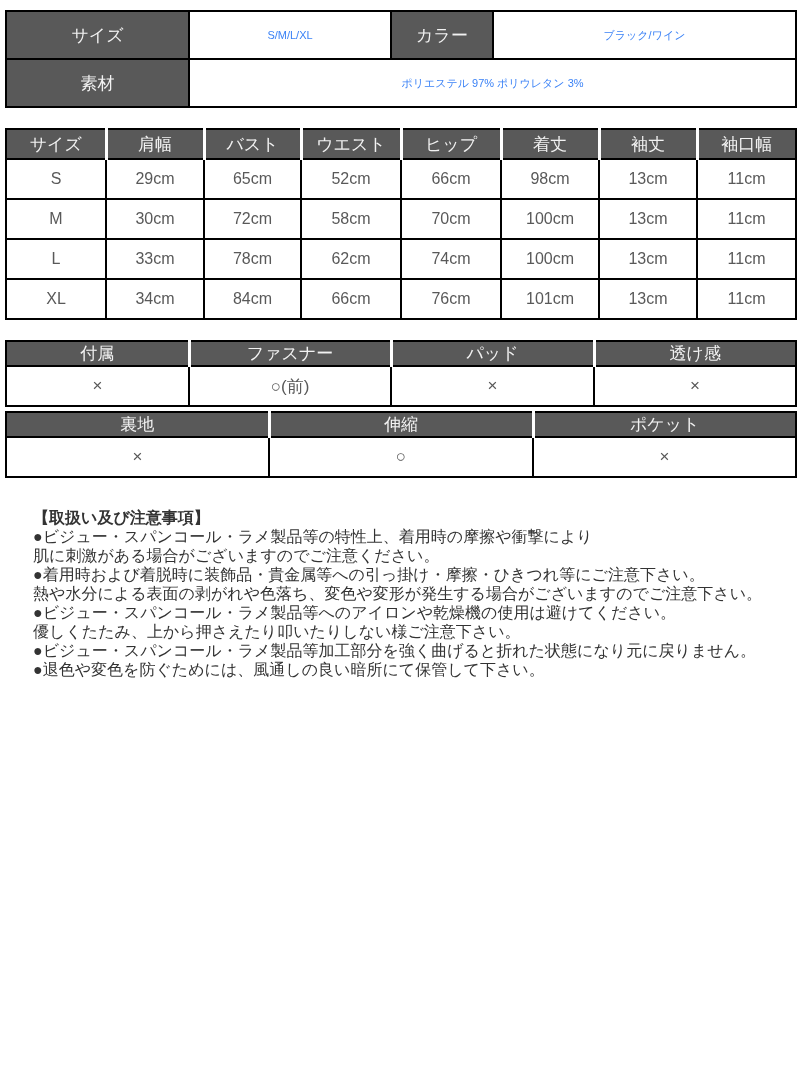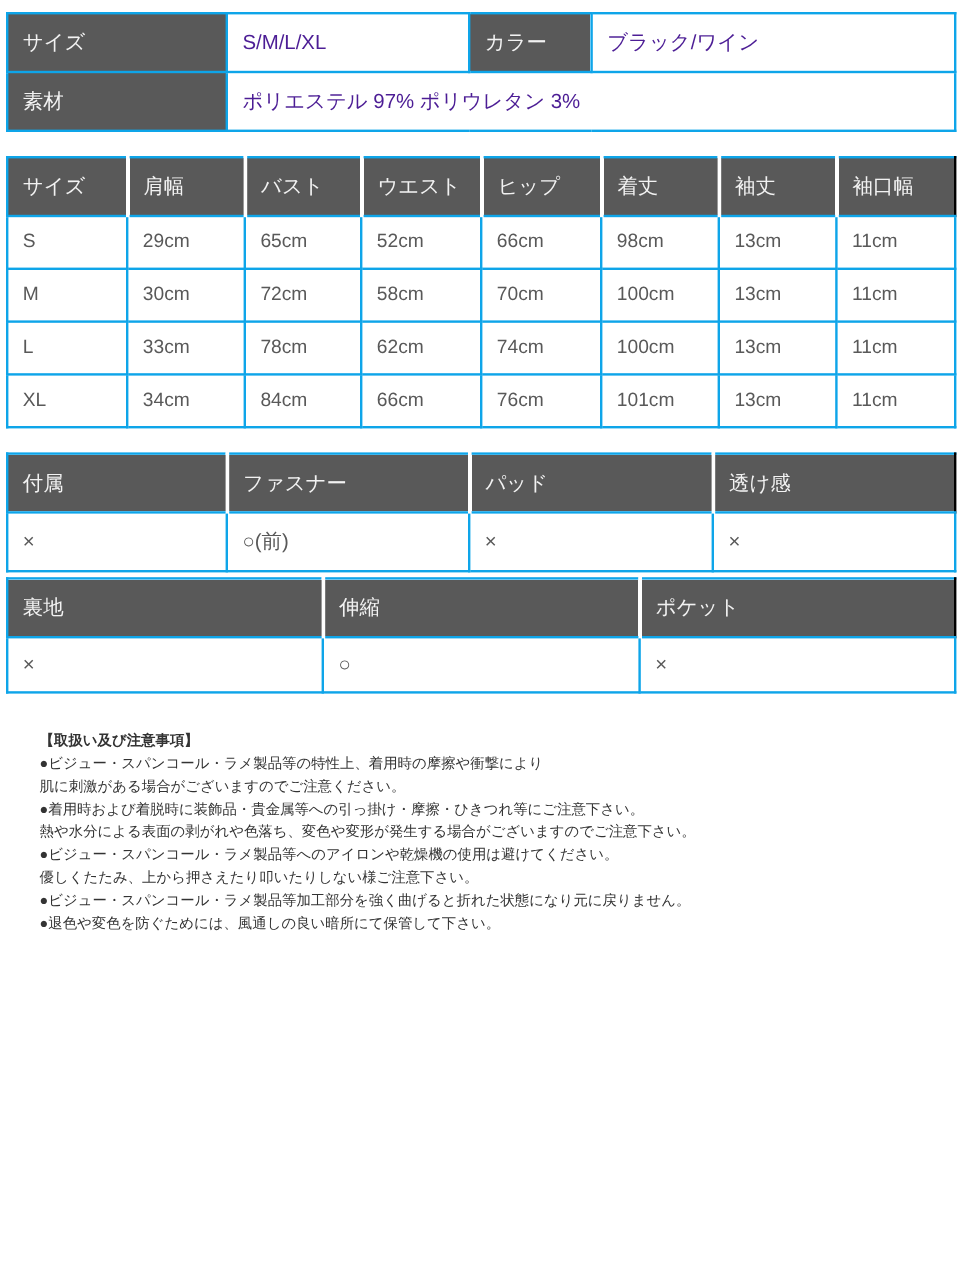--- a/index.html
+++ b/index.html
@@ -16,45 +16,45 @@
     box-sizing: border-box;
     padding: 10px 5px 0 5px;
     overflow: hidden;
   }
   table {
     border-collapse: collapse;
     table-layout: fixed;
     width: 790px;
   }
   td, th {
-    border: 2px solid #0ea5e9;
-    text-align: left;
+    border: 2px solid #000000;
+    text-align: center;
     vertical-align: middle;
-    padding: 12px;
+    padding: 0;
     overflow: hidden;
     white-space: nowrap;
   }
   th.dark {
     background: #595959;
     color: #f2f2f2;
     font-weight: normal;
     font-size: 17px;
   }
   
   tr.hdr th {
     border-right: 3px solid #ffffff;
   }
   tr.hdr th:last-child {
     border-right: 2px solid #000000;
   }
   
   .summary tr { height: 48px; }
   .summary td {
-    color: #4c1d95;
-    font-size: 17px;
+    color: #3b82f6;
+    font-size: 11px;
   }
   
   .sizechart { margin-top: 20px; }
   .sizechart tr.hdr { height: 30px; }
   .sizechart tr.body { height: 40px; }
   .sizechart td {
     color: #595959;
     font-size: 16px;
   }
   
@@ -64,21 +64,21 @@
   .features tr.body, .features2 tr.body { height: 40px; }
   .features td, .features2 td {
     color: #595959;
     font-size: 17px;
   }
   
   .notes {
     margin-top: 30px;
     padding-left: 28px;
     color: #333333;
-    font-size: 12px;
+    font-size: 16px;
     line-height: 19px;
   }
   .notes .title {
     font-weight: bold;
   }
   .notes div {
     white-space: nowrap;
   }
 </style>
 </head>

